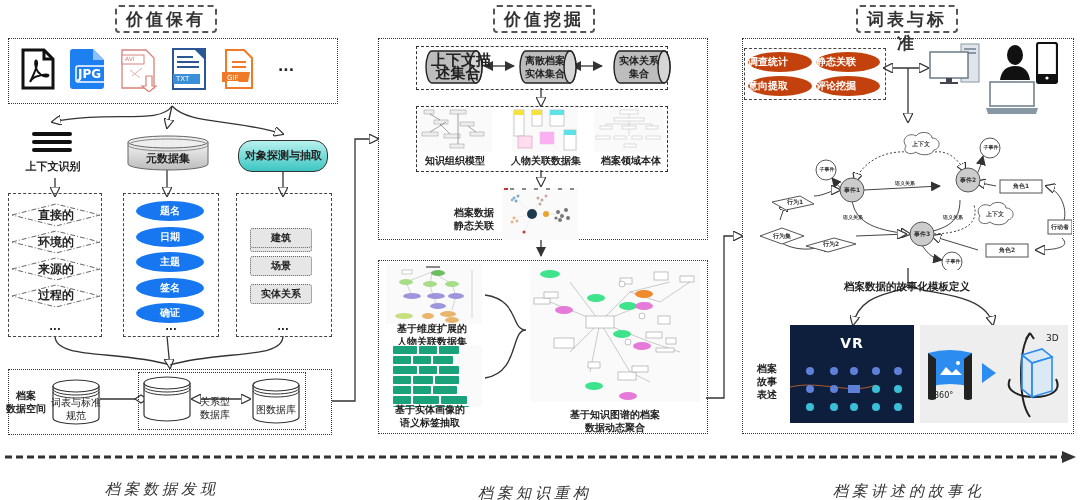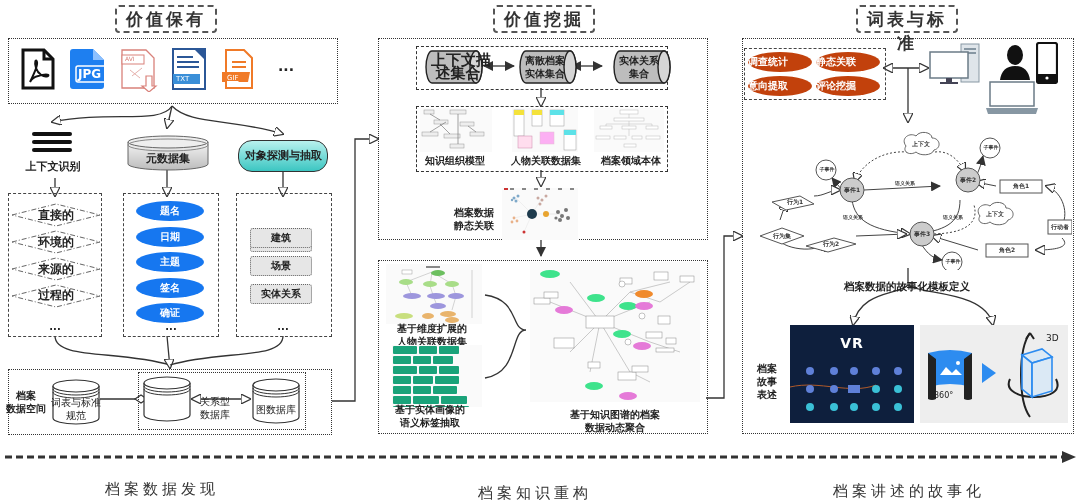--- a/index.html
+++ b/index.html
@@ -9,21 +9,21 @@
   .dotted{position:absolute;border:1.5px dotted #333;}
   .dashed{position:absolute;border:1.5px dashed #444;}
   .dashdot{position:absolute;border:1.5px dashed #333;}
   .lbl{position:absolute;font-size:10px;font-weight:bold;text-align:center;color:#222;line-height:13px;}
   .oval-blue{position:absolute;width:68px;height:20px;border-radius:50%;background:#1677f0;color:#fff;font-size:10px;font-weight:bold;text-align:center;line-height:20px;}
   .entity{position:absolute;width:60px;height:18px;border:1.5px dotted #666;border-radius:3px;background:#e6e6e6;font-size:10px;font-weight:bold;text-align:center;line-height:18px;}
   .diamond-item{position:absolute;width:96px;height:26px;}
   .diamond-item svg{position:absolute;left:0;top:0;}
   .diamond-item span{position:absolute;left:0;top:0;width:96px;line-height:26px;text-align:center;font-size:12px;font-weight:bold;}
   .green-oval{position:absolute;width:68px;height:20px;border-radius:50%;background:#c2410c;color:#fff;font-size:10px;font-weight:bold;text-align:left;line-height:20px;}
-  .bottom-label{position:absolute;font-family:"DejaVu Serif",serif;font-size:15px;letter-spacing:4px;color:#333;}
+  .bottom-label{position:absolute;font-family:"DejaVu Serif",serif;font-size:15px;letter-spacing:4px;color:#333;font-style:italic;}
   .thumb{position:absolute;background:#fafafa;}
   .tag{display:inline-block;background:#1aa37a;color:#fff;font-size:5px;padding:1px 3px;margin:1px;border-radius:1px;height:6px;line-height:6px;}
 </style>
 </head>
 <body>
 
 <div class="section-title" style="left:115px;top:5px;width:98px;">价值保有</div>
 <div class="section-title" style="left:493px;top:5px;width:98px;">价值挖掘</div>
 <div class="section-title" style="left:856px;top:5px;width:98px;">词表与标准</div>
 

